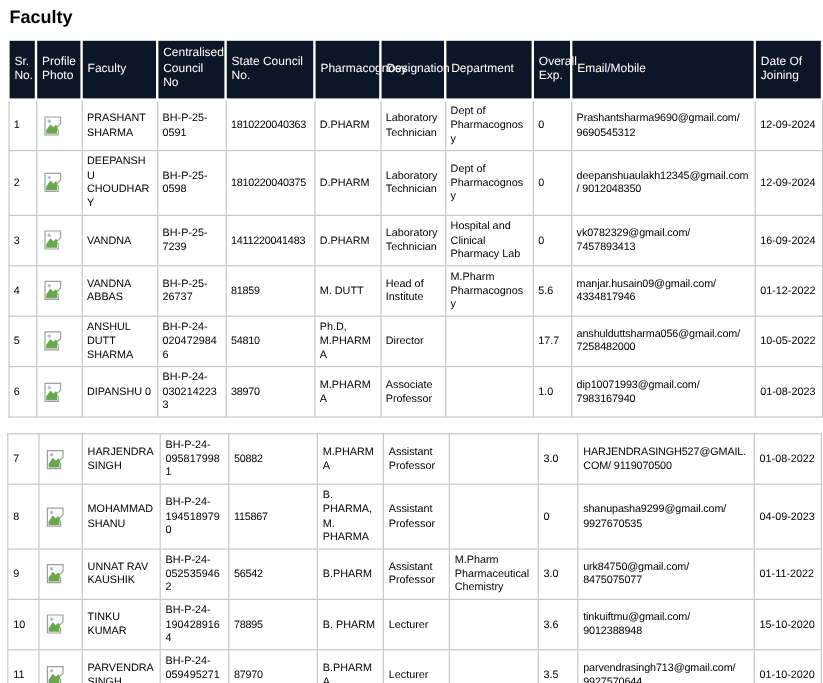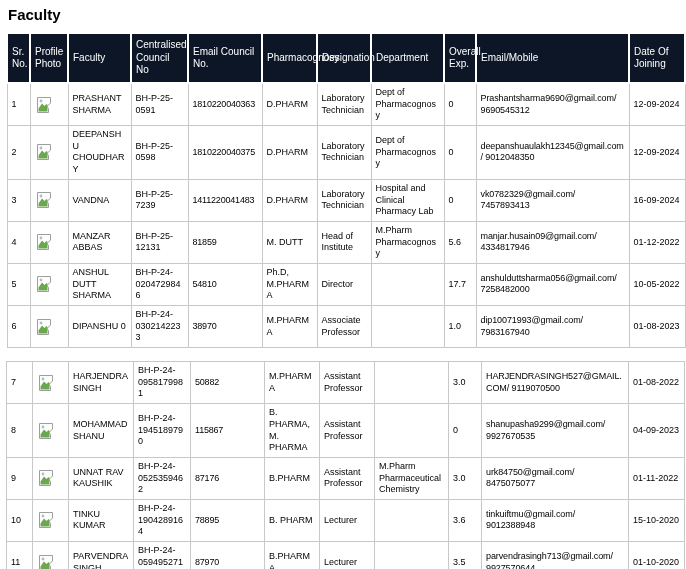--- a/index.html
+++ b/index.html
@@ -102,21 +102,21 @@
         <col>
         <col>
         <col>
     </colgroup>
     <thead id="thead1">
         <tr>
           <th class="col-sr">Sr. No.</th>
           <th class="col-photo">Profile Photo</th>
           <th class="col-faculty">Faculty</th>
           <th class="col-centralised_council_no">Centralised Council No</th>
-          <th class="col-state_council_no">Email Council No.</th>
+          <th class="col-state_council_no">State Council No.</th>
           <th class="col-qualification">Pharmacognosy</th>
           <th class="col-designation">Designation</th>
           <th class="col-department">Department</th>
           <th class="col-overall_exp">Overall Exp.</th>
           <th class="col-email_mobile">Email/Mobile</th>
           <th class="col-date_of_joining">Date Of Joining</th>
         </tr>
       </thead>
     <tbody id="tbody1">
         <tr>
@@ -170,22 +170,22 @@
           <td class="col-email_mobile">vk0782329@gmail.com/ 7457893413</td>
           <td class="col-date_of_joining">16-09-2024</td>
         </tr>
         <tr>
           <td class="col-sr">4</td>
           <td class="col-photo"><span class="img-icon"><svg width="21" height="20" viewBox="0 0 21 20" xmlns="http://www.w3.org/2000/svg">
                 <path d="M2.5 2.5 L15.5 2.5 L15.5 8 L12 11.5 L13.5 13.5 L13.5 17.5 L2.5 17.5 Z" fill="#fdfdfd" stroke="#9e9e9e" stroke-width="1"></path>
                 <path d="M3.5 13.5 L7 8.5 L9.5 11 L11.5 9 L12.5 10 L12.5 16.5 L3.5 16.5 Z" fill="#6aa84f"></path>
                 <circle cx="6" cy="6" r="1.4" fill="#b0bec5"></circle>
               </svg></span></td>
-          <td class="col-faculty">MANZAR ABBAS</td>
-          <td class="col-centralised_council_no">BH-P-25-12131</td>
+          <td class="col-faculty">VANDNA ABBAS</td>
+          <td class="col-centralised_council_no">BH-P-25-26737</td>
           <td class="col-state_council_no">81859</td>
           <td class="col-qualification">M. DUTT</td>
           <td class="col-designation">Head of Institute</td>
           <td class="col-department">M.Pharm Pharmacognosy</td>
           <td class="col-overall_exp">5.6</td>
           <td class="col-email_mobile">manjar.husain09@gmail.com/ 4334817946</td>
           <td class="col-date_of_joining">01-12-2022</td>
         </tr>
         <tr>
           <td class="col-sr">5</td>
@@ -275,21 +275,21 @@
         </tr>
         <tr>
           <td class="col-sr">9</td>
           <td class="col-photo"><span class="img-icon"><svg width="21" height="20" viewBox="0 0 21 20" xmlns="http://www.w3.org/2000/svg">
                 <path d="M2.5 2.5 L15.5 2.5 L15.5 8 L12 11.5 L13.5 13.5 L13.5 17.5 L2.5 17.5 Z" fill="#fdfdfd" stroke="#9e9e9e" stroke-width="1"></path>
                 <path d="M3.5 13.5 L7 8.5 L9.5 11 L11.5 9 L12.5 10 L12.5 16.5 L3.5 16.5 Z" fill="#6aa84f"></path>
                 <circle cx="6" cy="6" r="1.4" fill="#b0bec5"></circle>
               </svg></span></td>
           <td class="col-faculty">UNNAT RAV KAUSHIK</td>
           <td class="col-centralised_council_no">BH-P-24-0525359462</td>
-          <td class="col-state_council_no">87176</td>
+          <td class="col-state_council_no">56542</td>
           <td class="col-qualification">B.PHARM</td>
           <td class="col-designation">Assistant Professor</td>
           <td class="col-department">M.Pharm Pharmaceutical Chemistry</td>
           <td class="col-overall_exp">3.0</td>
           <td class="col-email_mobile">urk84750@gmail.com/ 8475075077</td>
           <td class="col-date_of_joining">01-11-2022</td>
         </tr>
         <tr>
           <td class="col-sr">10</td>
           <td class="col-photo"><span class="img-icon"><svg width="21" height="20" viewBox="0 0 21 20" xmlns="http://www.w3.org/2000/svg">

